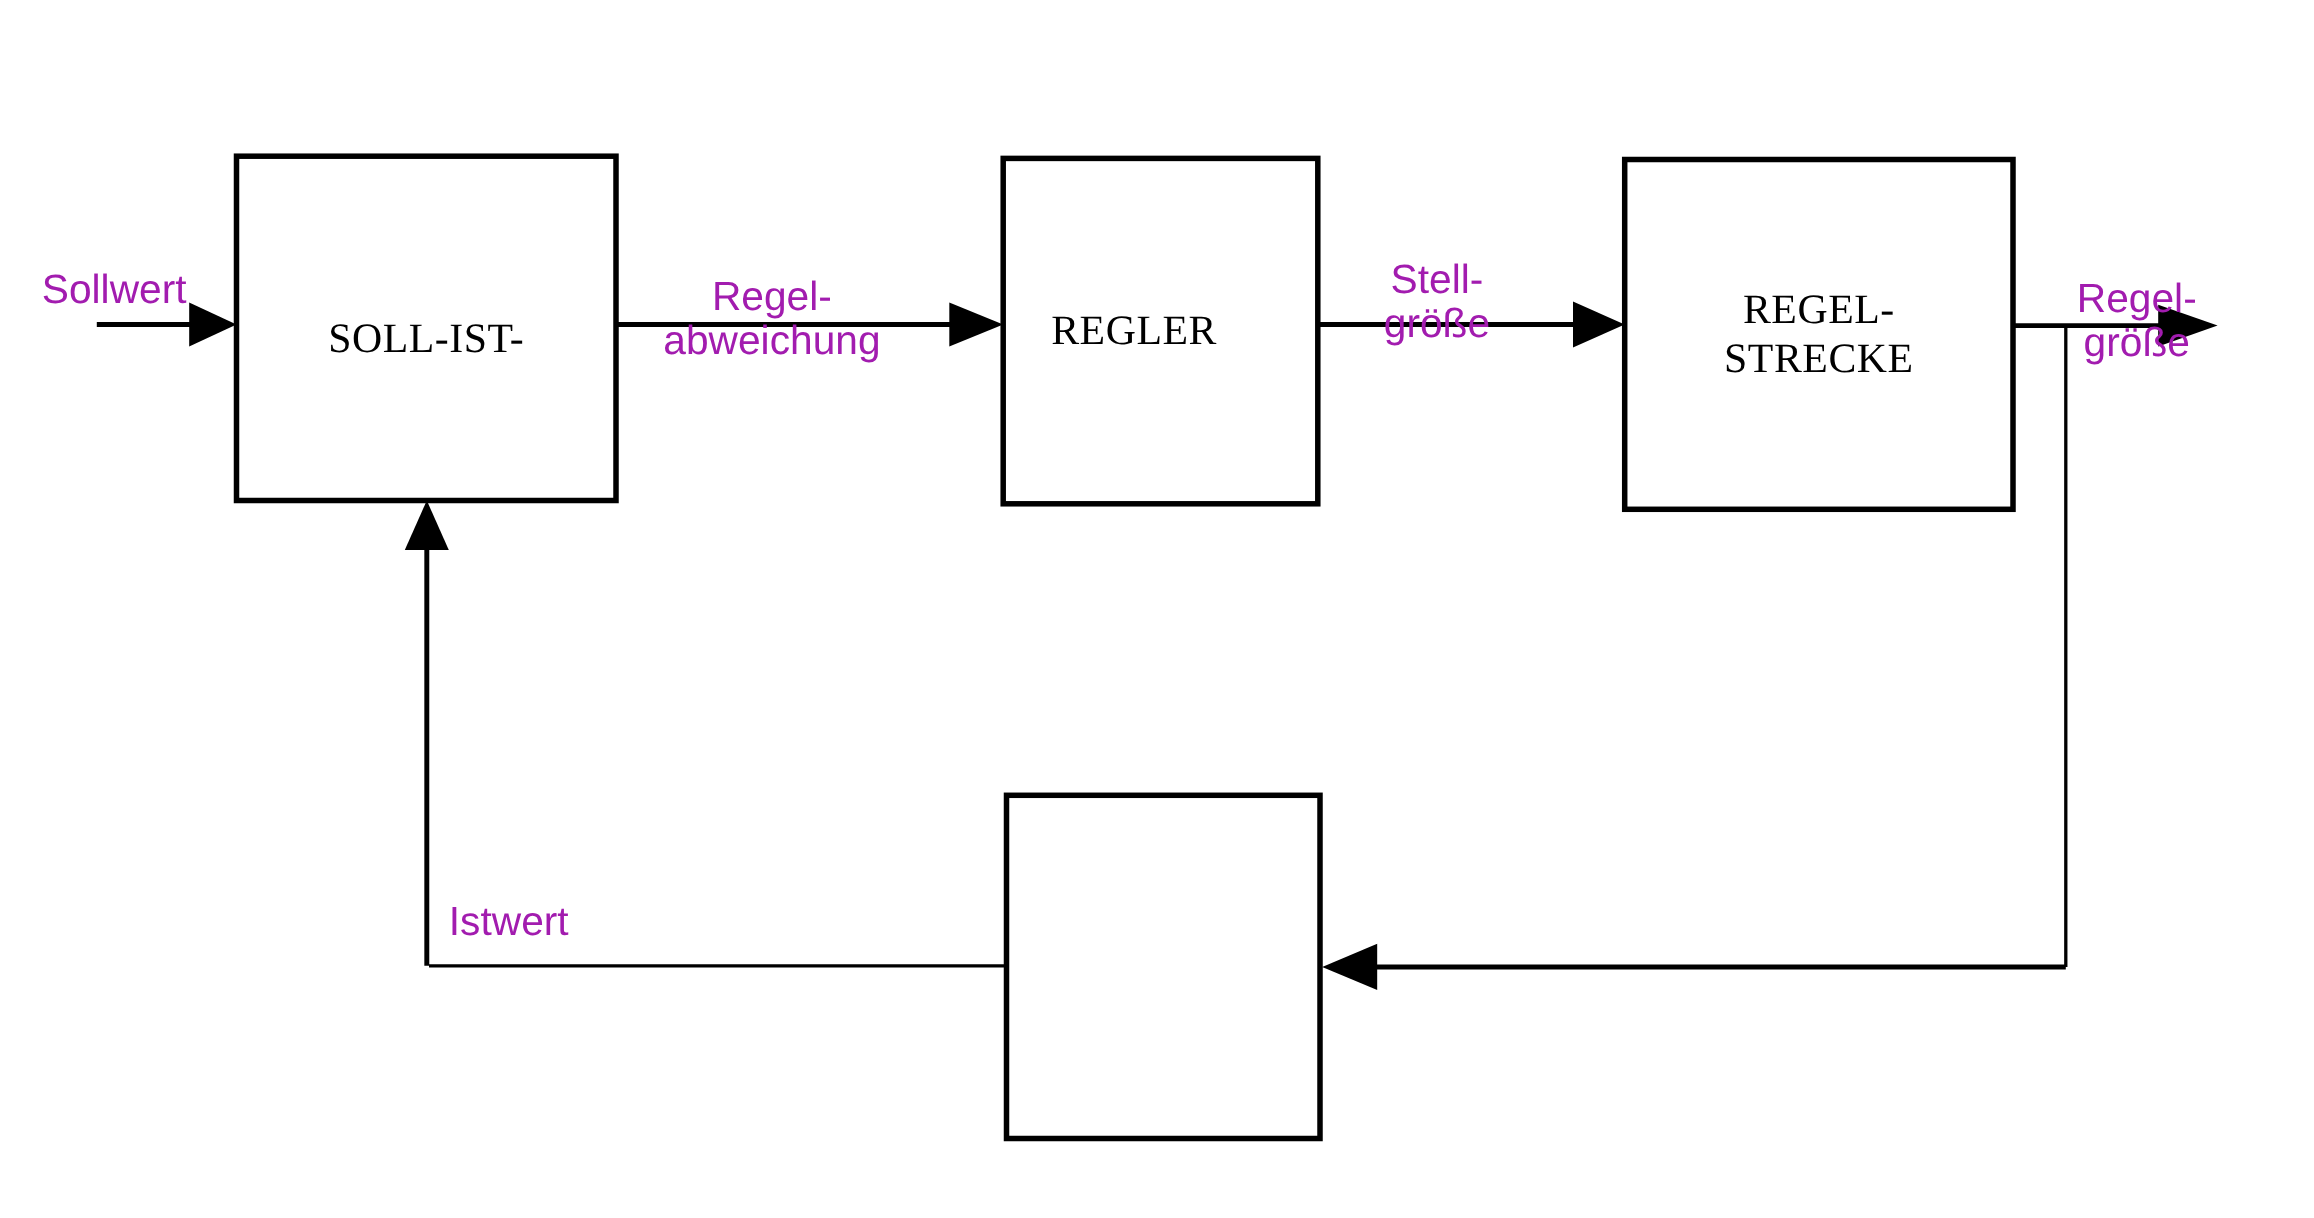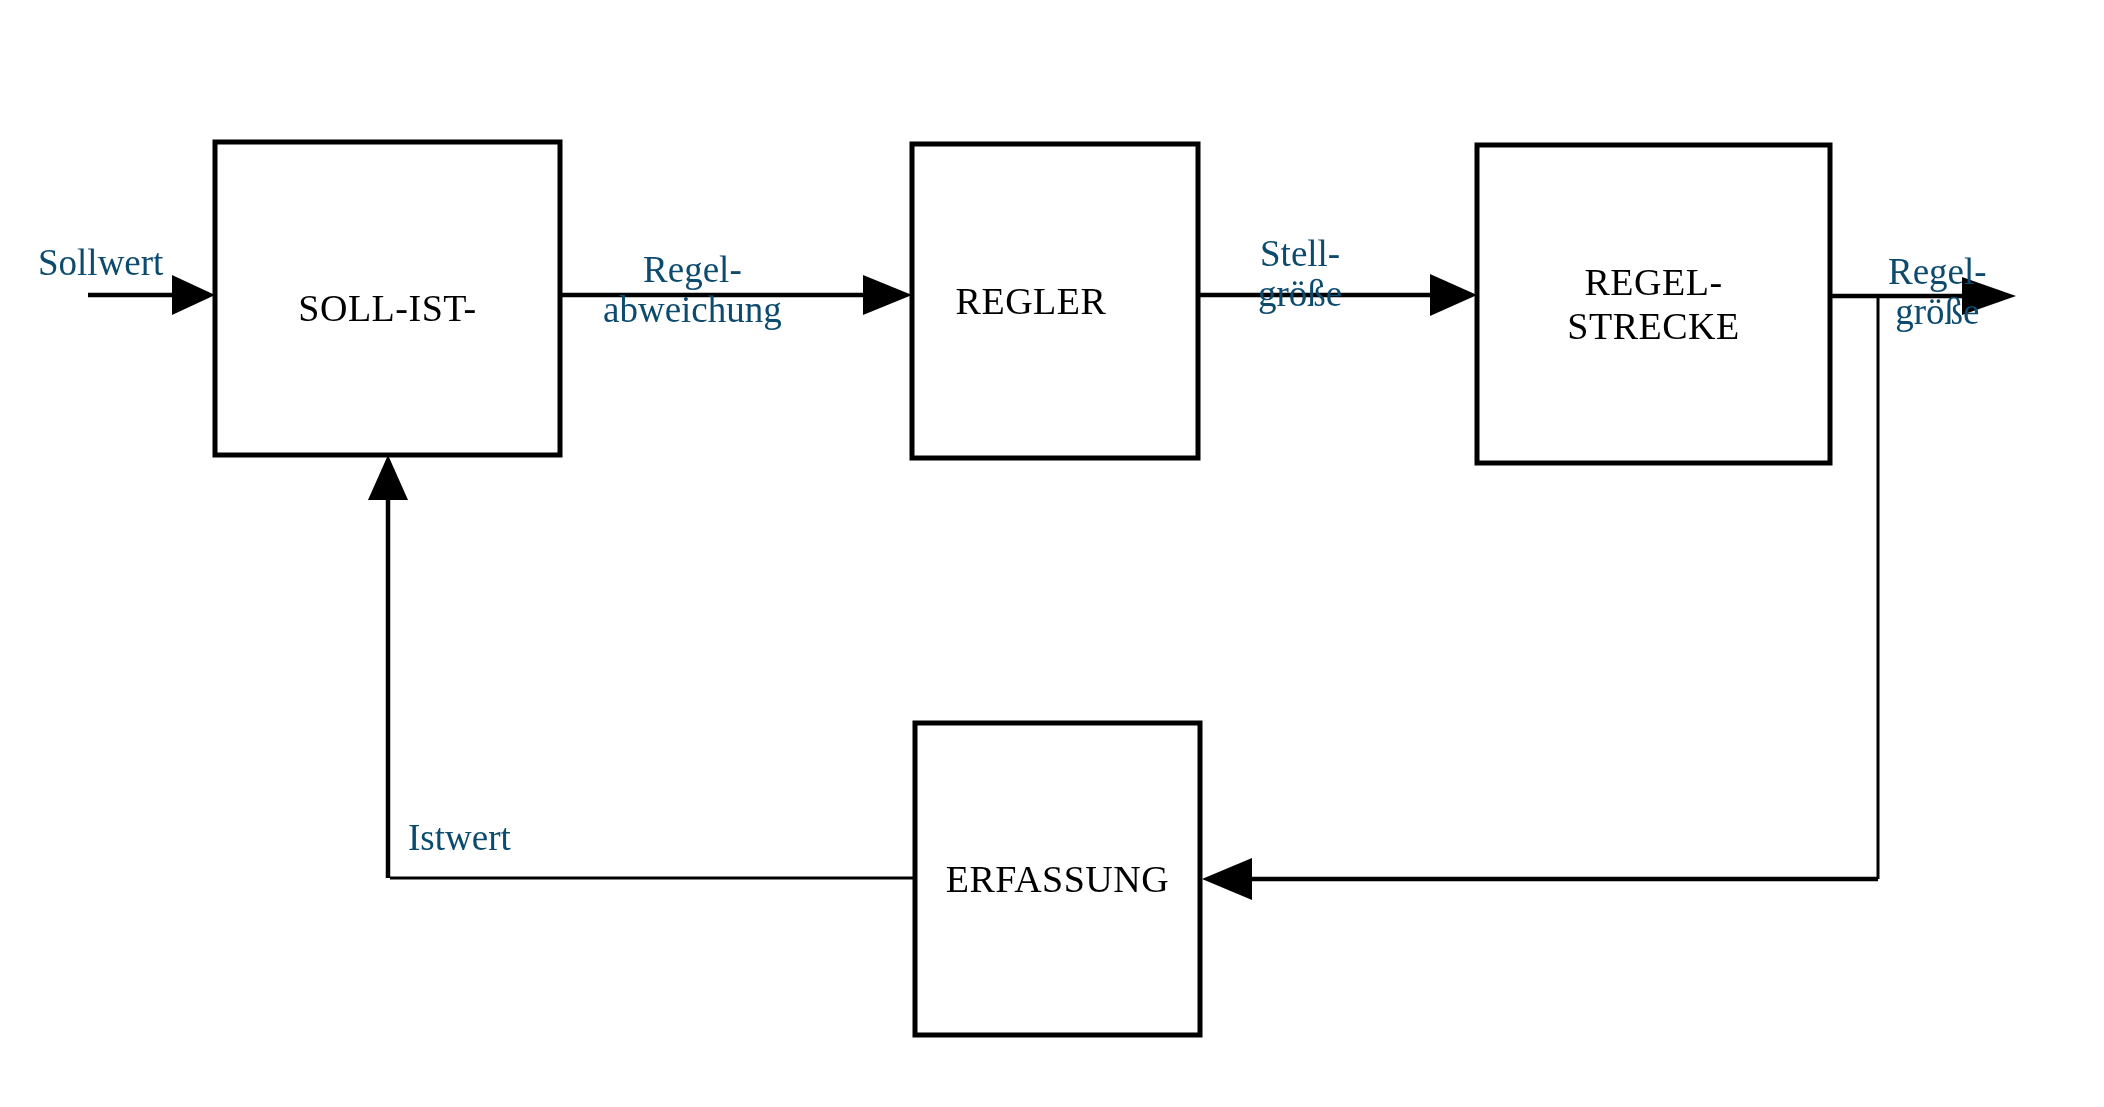--- a/index.html
+++ b/index.html
@@ -57,22 +57,22 @@
     font-family: "Liberation Serif", "DejaVu Serif", serif;
     font-size: 38px;
     line-height: 1.16;
     letter-spacing: 0.5px;
     white-space: nowrap;
     pointer-events: none;
   }
   .block-label .lbl-line { display: block; }
   .edge-label {
     position: absolute;
-    color: #0c4a6e;
-    font-family: Liberation Serif, serif;
+    color: #a21caf;
+    font-family: Liberation Sans, sans-serif;
     font-size: 37px;
     line-height: 1.08;
     white-space: nowrap;
   }
   .edge-label .lbl-line { display: block; }
   .edge-label.align-left { text-align: left; }
   .edge-label.align-center { text-align: center; }
 </style>
 </head>
 <body>
@@ -126,21 +126,20 @@
   <div class="block-label" style="left:888px; top:144px; width:286px; height:314px;">
     <span class="lbl-line">REGLER</span>
   </div>
 
   <div class="block-label" style="left:1477px; top:145px; width:353px; height:318px;">
     <span class="lbl-line">REGEL-</span>
     <span class="lbl-line">STRECKE</span>
   </div>
 
   <div class="block-label" style="left:915px; top:723px; width:285px; height:312px;">
-    <span class="lbl-line">ERFASSUNG</span>
   </div>
 
   <div class="edge-label align-left" style="left:38px; top:243px;">
     <span class="lbl-line">Sollwert</span>
   </div>
 
   <div class="edge-label align-center" style="left:603px; top:250px;">
     <span class="lbl-line">Regel-</span>
     <span class="lbl-line">abweichung</span>
   </div>

